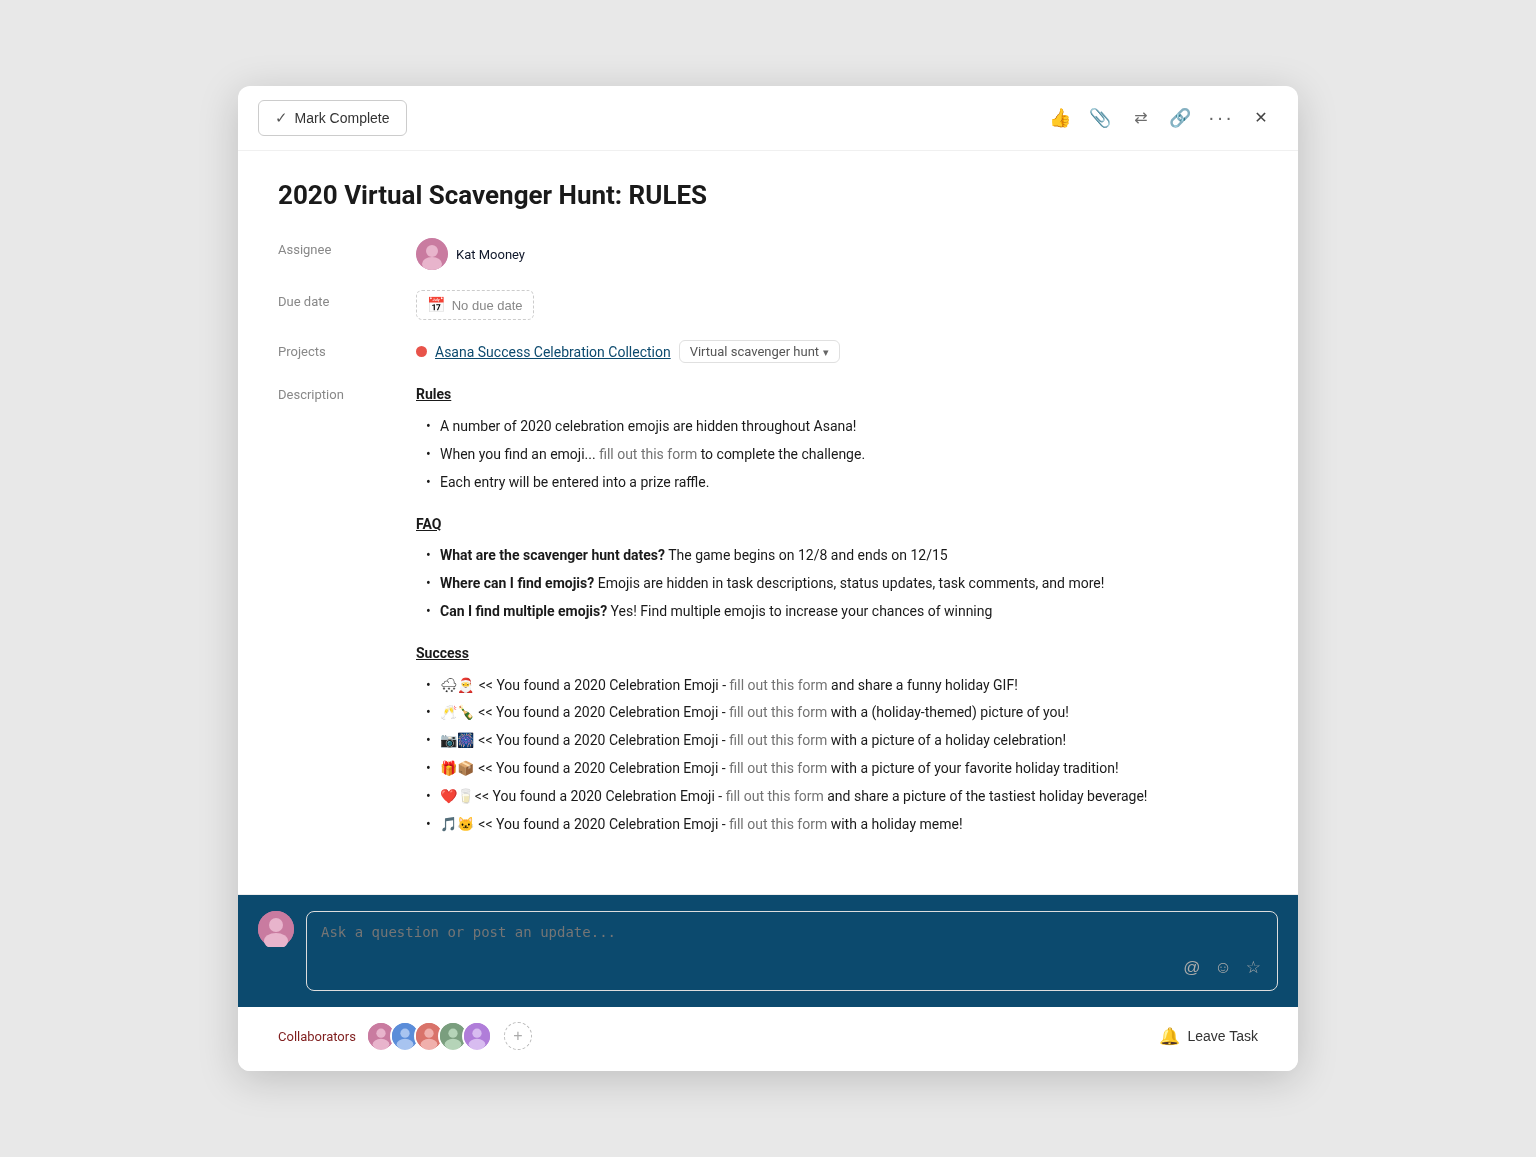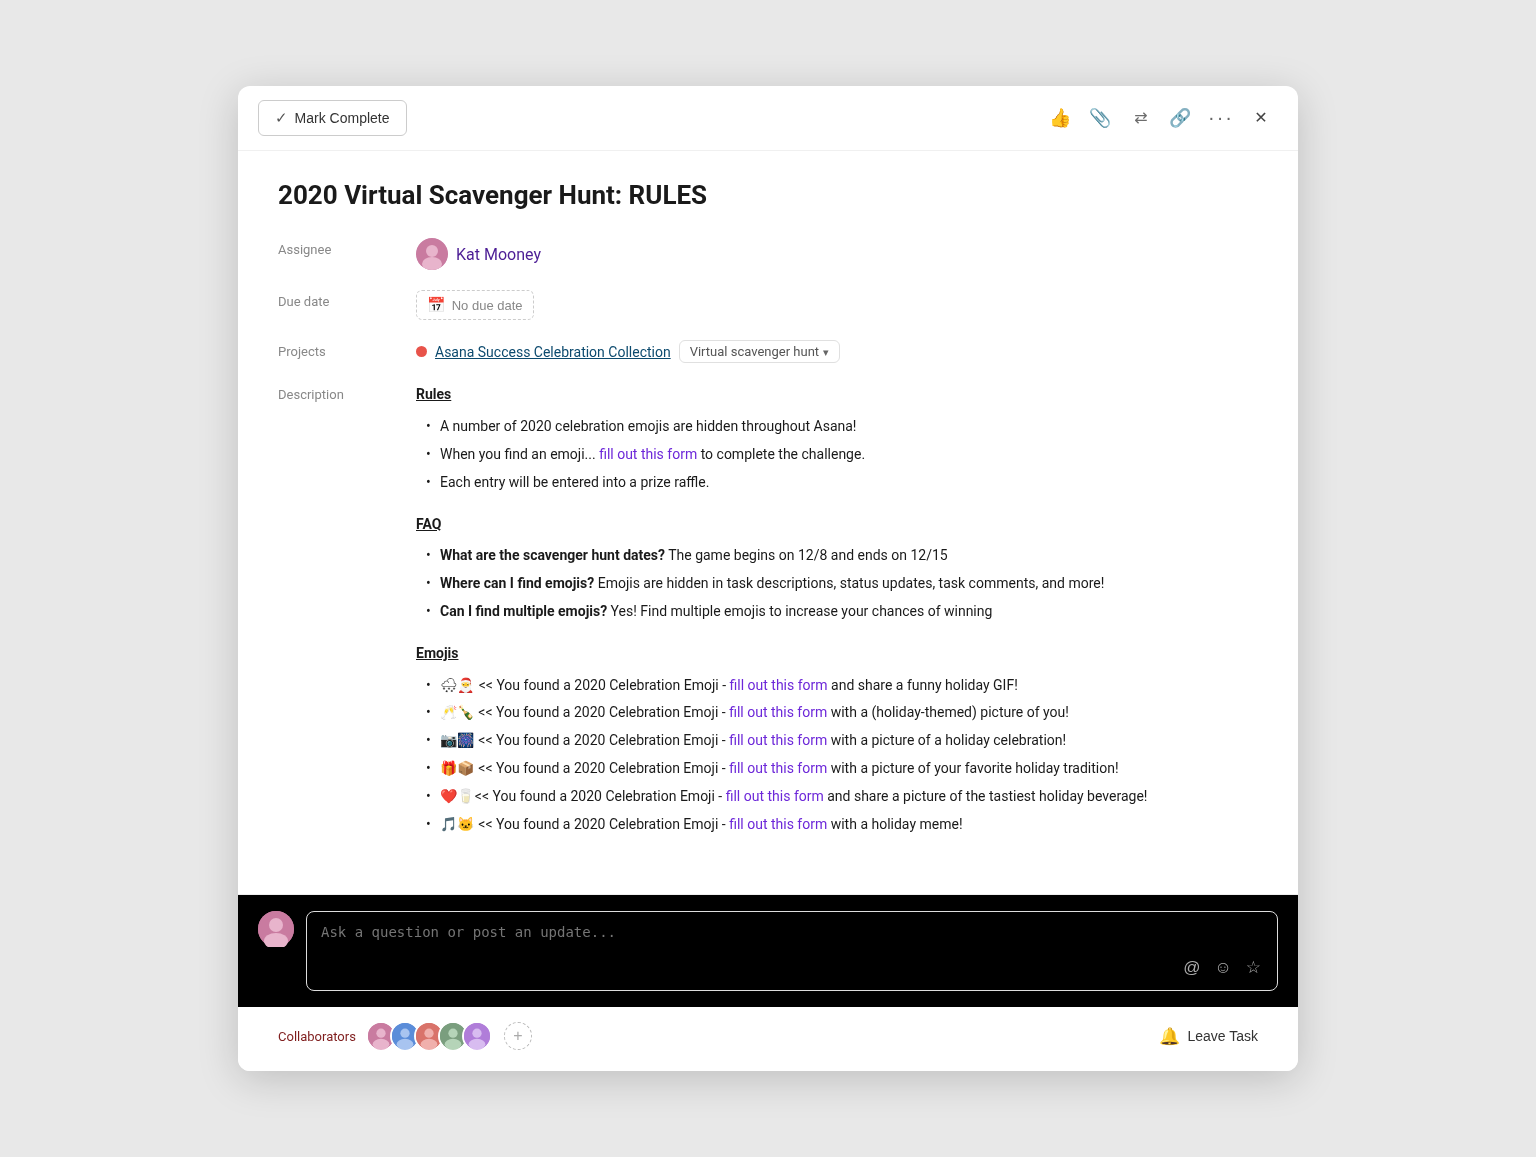--- a/index.html
+++ b/index.html
@@ -98,21 +98,21 @@
       border-radius: 50%;
       background: #d4a0c0;
       display: flex;
       align-items: center;
       justify-content: center;
       font-size: 13px;
       color: #fff;
       font-weight: 600;
       overflow: hidden;
     }
-    .assignee-name { font-size: 16px; color: #4c1d95; }
+    .assignee-name { font-size: 13px; color: #0f172a; }
     .due-date-btn {
       display: flex;
       align-items: center;
       gap: 6px;
       border: 1.5px dashed #ccc;
       border-radius: 6px;
       background: transparent;
       padding: 5px 10px;
       font-size: 13px;
       color: #888;
@@ -164,29 +164,29 @@
     .desc-list li {
       padding-left: 14px;
       position: relative;
       margin-bottom: 4px;
     }
     .desc-list li::before {
       content: '•';
       position: absolute;
       left: 0;
     }
-    .link { color: #6d28d9; text-decoration: none; }
+    .link { color: #737373; text-decoration: none; }
     .bold { font-weight: 700; }
     .comment-area {
       display: flex;
       align-items: flex-start;
       gap: 12px;
       padding: 16px 20px;
       border-top: 1px solid #eee;
-      background: #000000;
+      background: #0c4a6e;
     }
     .comment-avatar {
       width: 36px;
       height: 36px;
       border-radius: 50%;
       background: #c97ba0;
       flex-shrink: 0;
       display: flex;
       align-items: center;
       justify-content: center;
@@ -375,21 +375,21 @@
           <li>Each entry will be entered into a prize raffle.</li>
         </ul>
 
         <span class="desc-section-title">FAQ</span>
         <ul class="desc-list">
           <li><span class="bold">What are the scavenger hunt dates?</span> The game begins on 12/8 and ends on 12/15</li>
           <li><span class="bold">Where can I find emojis?</span> Emojis are hidden in task descriptions, status updates, task comments, and more!</li>
           <li><span class="bold">Can I find multiple emojis?</span> Yes! Find multiple emojis to increase your chances of winning</li>
         </ul>
 
-        <span class="desc-section-title">Emojis</span>
+        <span class="desc-section-title">Success</span>
         <ul class="desc-list">
           <li>🌨🎅 &lt;&lt; You found a 2020 Celebration Emoji - <a class="link" href="#">fill out this form</a> and share a funny holiday GIF!</li>
           <li>🥂🍾 &lt;&lt; You found a 2020 Celebration Emoji - <a class="link" href="#">fill out this form</a> with a (holiday-themed) picture of you!</li>
           <li>📷🎆 &lt;&lt; You found a 2020 Celebration Emoji - <a class="link" href="#">fill out this form</a> with a picture of a holiday celebration!</li>
           <li>🎁📦 &lt;&lt; You found a 2020 Celebration Emoji - <a class="link" href="#">fill out this form</a> with a picture of your favorite holiday tradition!</li>
           <li>❤️🥛&lt;&lt; You found a 2020 Celebration Emoji - <a class="link" href="#">fill out this form</a> and share a picture of the tastiest holiday beverage!</li>
           <li>🎵🐱 &lt;&lt; You found a 2020 Celebration Emoji - <a class="link" href="#">fill out this form</a> with a holiday meme!</li>
         </ul>
       </div>
     </div>

